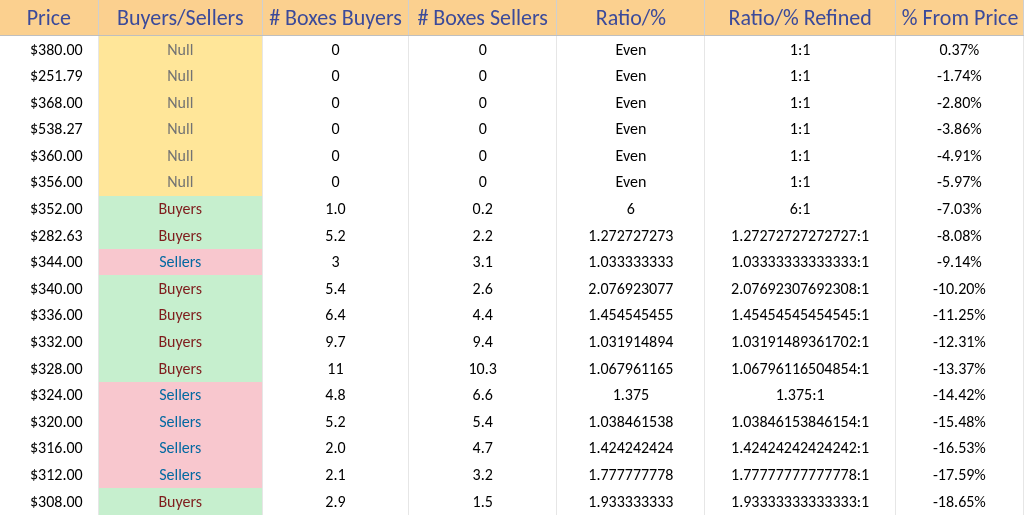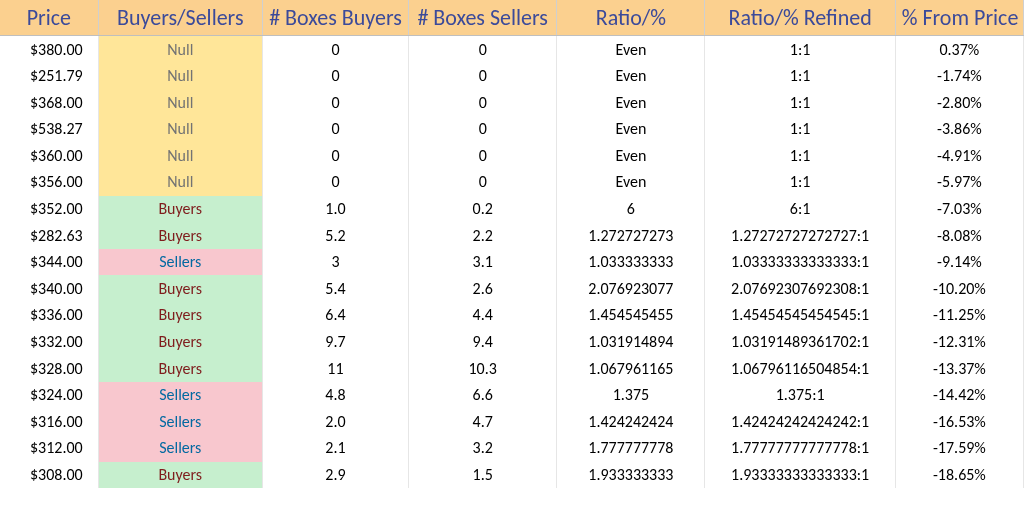--- a/index.html
+++ b/index.html
@@ -167,20 +167,29 @@
       <tr>
         <td class="price">$324.00</td>
         <td class="bs-sellers">Sellers</td>
         <td>4.8</td>
         <td>6.6</td>
         <td>1.375</td>
         <td>1.375:1</td>
         <td>-14.42%</td>
       </tr>
       <tr>
+        <td class="price">$320.00</td>
+        <td class="bs-sellers">Sellers</td>
+        <td>5.2</td>
+        <td>5.4</td>
+        <td>1.038461538</td>
+        <td>1.03846153846154:1</td>
+        <td>-15.48%</td>
+      </tr>
+      <tr>
         <td class="price">$316.00</td>
         <td class="bs-sellers">Sellers</td>
         <td>2.0</td>
         <td>4.7</td>
         <td>1.424242424</td>
         <td>1.42424242424242:1</td>
         <td>-16.53%</td>
       </tr>
       <tr>
         <td class="price">$312.00</td>

